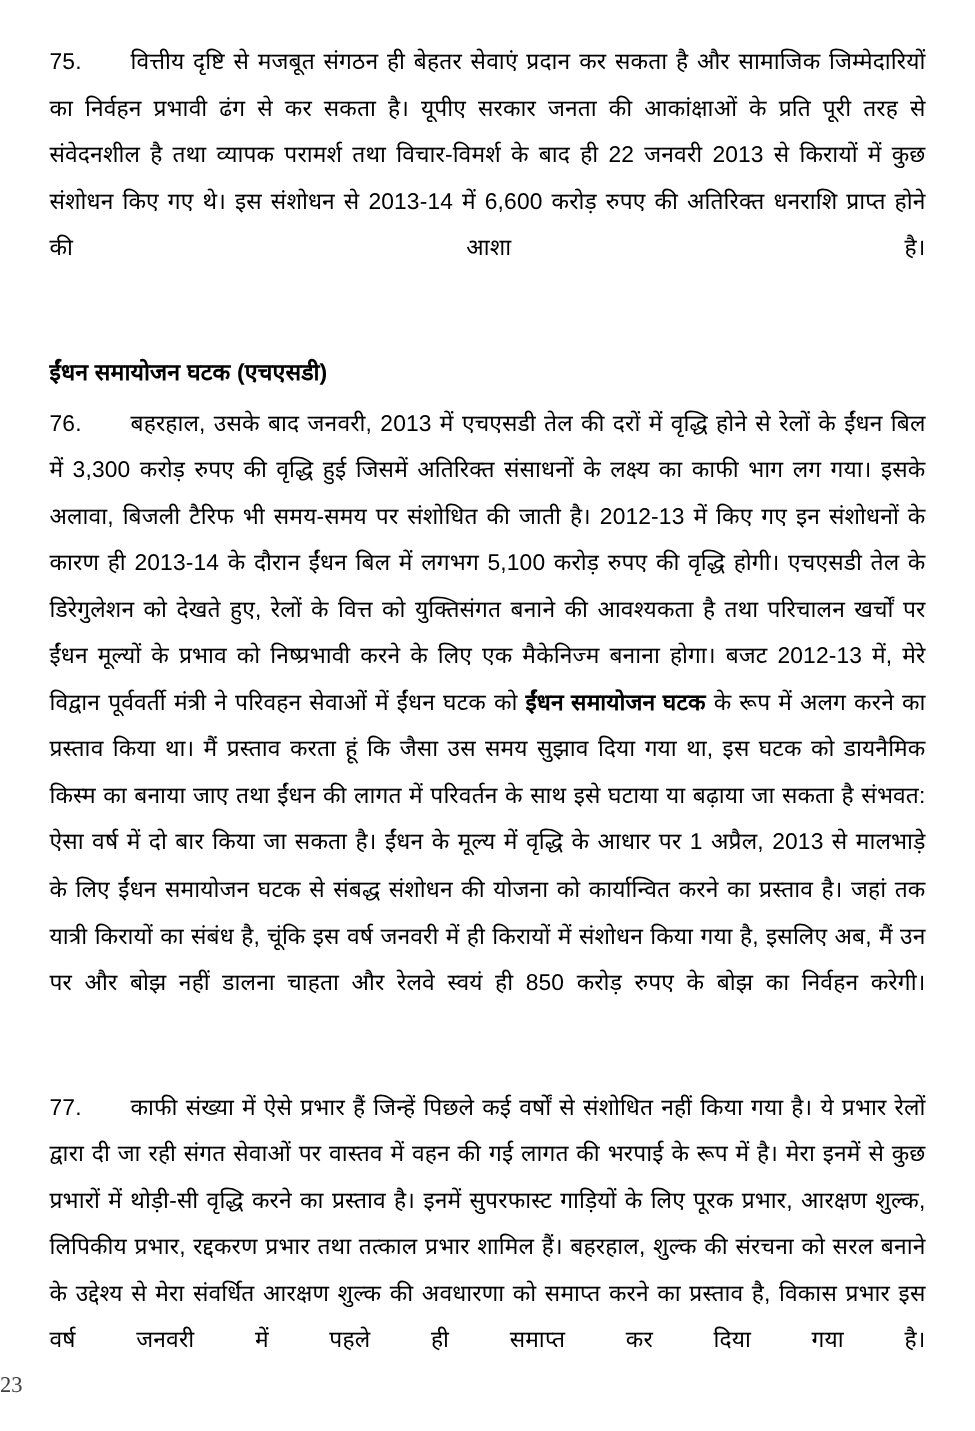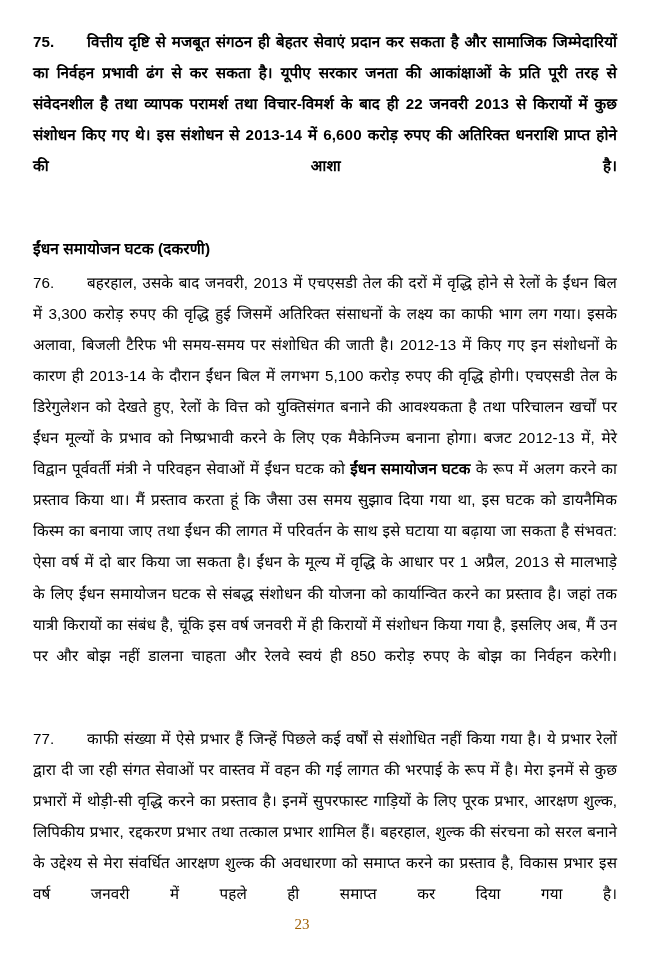--- a/index.html
+++ b/index.html
@@ -35,21 +35,21 @@
   .para {
     text-align: justify;
     text-justify: inter-word;
     font-size: 15.2px;
     line-height: 31.1px;
     margin: 0;
     letter-spacing: 0.1px;
     word-spacing: 0.5px;
   }
 
-  .para-75 { margin-bottom: 0; font-weight: bold; }
+  .para-75 { margin-bottom: 0; }
 
   .para-num {
     display: inline-block;
     min-width: 54px;
     font-size: 15.2px;
   }
 
   
   .para::after {
     content: "";
@@ -72,35 +72,35 @@
     font-weight: bold;
     font-family: Liberation Serif, serif;
   }
 
   
   .page-number {
     position: absolute;
     left: 0;
     top: 916px;
     width: 604px;
-    text-align: center;
+    text-align: left;
     font-family: "Liberation Serif", "DejaVu Serif", serif;
     font-size: 15px;
-    color: #a16207;
+    color: #404040;
   }
 </style>
 </head>
 <body>
 
 <div class="page">
   <div class="content">
 
     <p class="para para-75"><span class="para-num">75.</span><span>वित्तीय दृष्टि से मजबूत संगठन ही बेहतर सेवाएं प्रदान कर सकता है और सामाजिक जिम्मेदारियों का निर्वहन प्रभावी ढंग से कर सकता है।  यूपीए सरकार जनता की आकांक्षाओं के प्रति पूरी तरह से संवेदनशील है तथा व्यापक परामर्श तथा विचार-विमर्श के बाद ही 22 जनवरी 2013 से किरायों में कुछ संशोधन किए गए थे। इस संशोधन से 2013-14 में 6,600 करोड़ रुपए की अतिरिक्त धनराशि प्राप्त होने की आशा है।</span></p>
 
-    <h2 class="section-heading">ईंधन समायोजन घटक (दकरणी)</h2>
+    <h2 class="section-heading">ईंधन समायोजन घटक (एचएसडी)</h2>
 
     <p class="para"><span class="para-num">76.</span><span>बहरहाल, उसके बाद जनवरी, 2013 में एचएसडी तेल की दरों में वृद्धि होने से रेलों के ईंधन बिल में 3,300 करोड़ रुपए की वृद्धि हुई जिसमें अतिरिक्त संसाधनों के लक्ष्य का काफी भाग लग गया। इसके अलावा, बिजली टैरिफ भी समय-समय पर संशोधित की जाती है। 2012-13 में किए गए इन संशोधनों के कारण ही 2013-14 के दौरान ईंधन बिल में लगभग 5,100 करोड़ रुपए की वृद्धि होगी। एचएसडी तेल के डिरेगुलेशन को देखते हुए, रेलों के वित्त को युक्तिसंगत बनाने की आवश्यकता है तथा परिचालन खर्चों पर ईंधन मूल्यों के प्रभाव को निष्प्रभावी करने के लिए एक मैकेनिज्म बनाना होगा। बजट 2012-13 में, मेरे विद्वान पूर्ववर्ती मंत्री ने परिवहन सेवाओं में ईंधन घटक को </span><strong class="inline-bold">ईंधन समायोजन घटक</strong><span> के रूप में अलग करने का प्रस्ताव किया था। मैं प्रस्ताव करता हूं कि जैसा उस समय सुझाव दिया गया था, इस घटक को डायनैमिक किस्म का बनाया जाए तथा ईंधन की लागत में परिवर्तन के साथ इसे घटाया या बढ़ाया जा सकता है संभवत: ऐसा वर्ष में दो बार किया जा सकता है। ईंधन के मूल्य में वृद्धि के आधार पर 1 अप्रैल, 2013 से मालभाड़े के लिए ईंधन समायोजन घटक से संबद्ध संशोधन की योजना को कार्यान्वित करने का प्रस्ताव है। जहां तक यात्री किरायों का संबंध है, चूंकि इस वर्ष जनवरी में ही किरायों में संशोधन किया गया है, इसलिए अब, मैं उन पर और बोझ नहीं डालना चाहता और रेलवे स्वयं ही 850 करोड़ रुपए के बोझ का निर्वहन करेगी।</span></p>
 
     <div class="gap-before-77"></div>
 
     <p class="para"><span class="para-num">77.</span><span>काफी संख्या में ऐसे प्रभार हैं जिन्हें पिछले कई वर्षों से संशोधित नहीं किया गया है। ये प्रभार रेलों द्वारा दी जा रही संगत सेवाओं पर वास्तव में वहन की गई लागत की भरपाई के रूप में है। मेरा इनमें से कुछ प्रभारों में थोड़ी-सी वृद्धि करने का प्रस्ताव है। इनमें सुपरफास्ट गाड़ियों के लिए पूरक प्रभार, आरक्षण शुल्क, लिपिकीय प्रभार, रद्दकरण प्रभार तथा तत्काल प्रभार शामिल हैं। बहरहाल, शुल्क की संरचना को सरल बनाने के उद्देश्य से मेरा संवर्धित आरक्षण शुल्क की अवधारणा को समाप्त करने का प्रस्ताव है, विकास प्रभार इस वर्ष जनवरी में पहले ही समाप्त कर दिया गया है।</span></p>
 
   </div>
 
   <div class="page-number">23</div>

